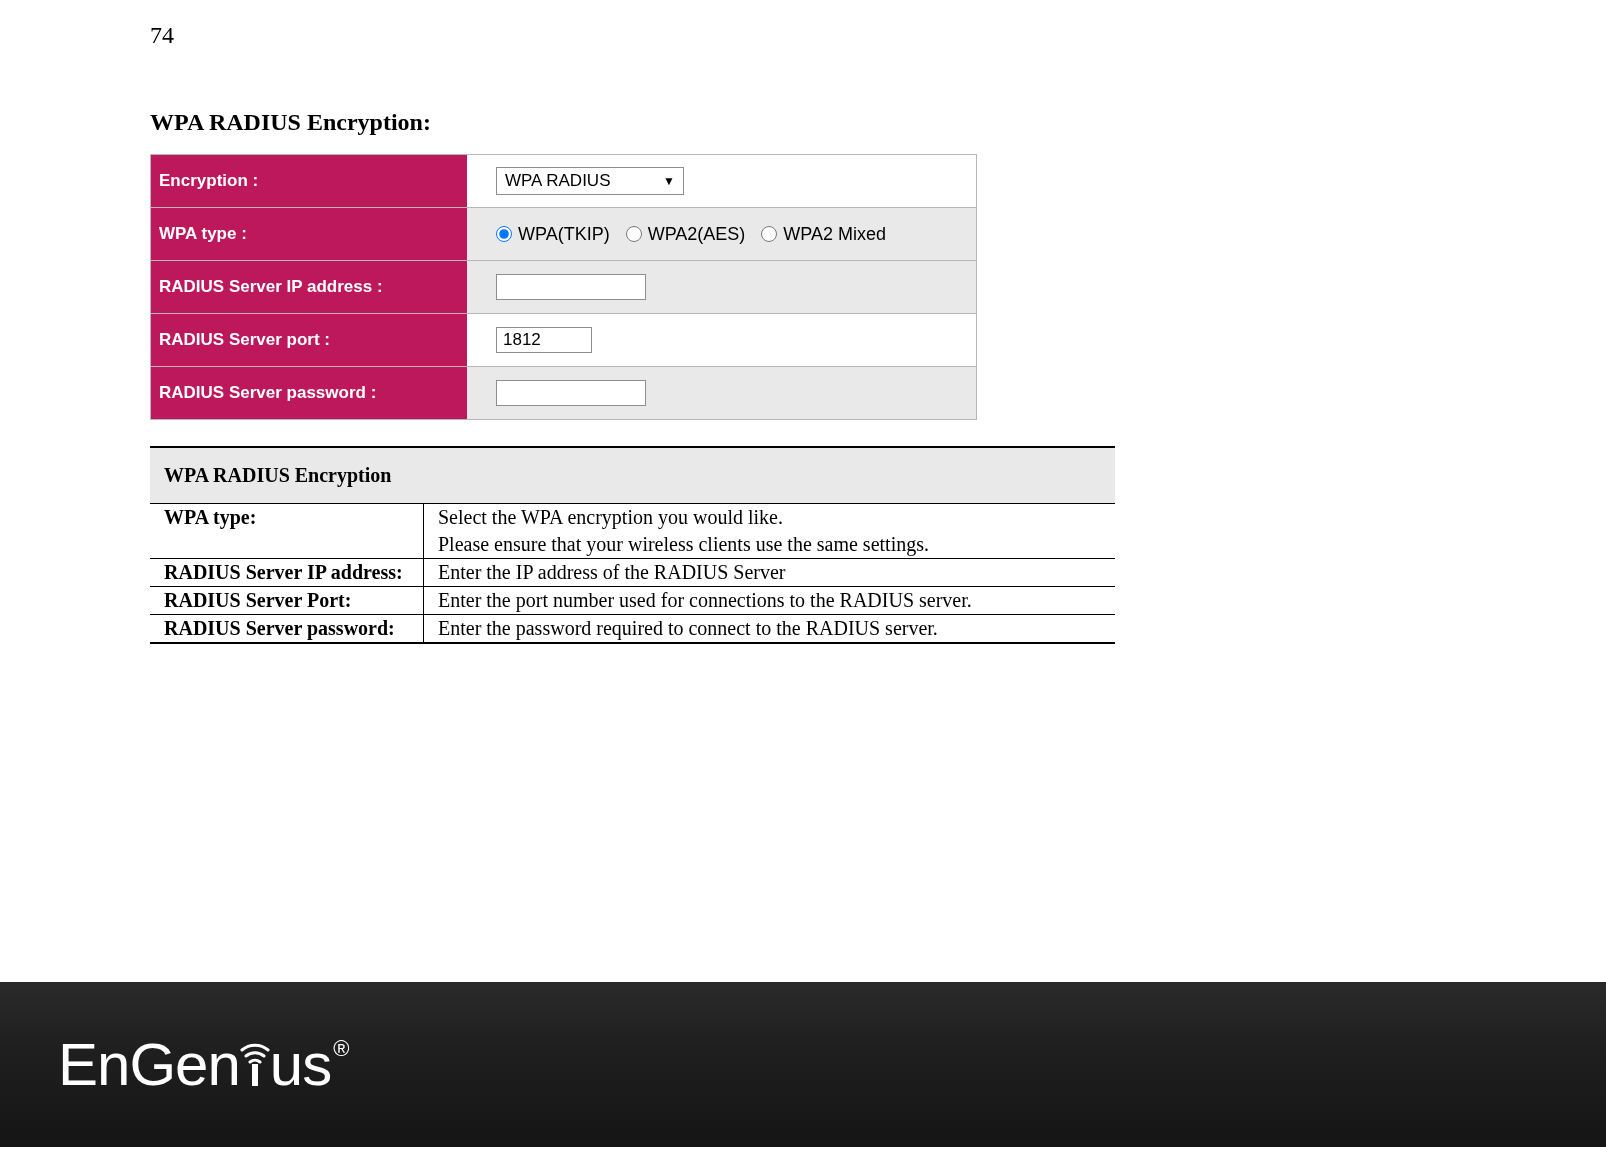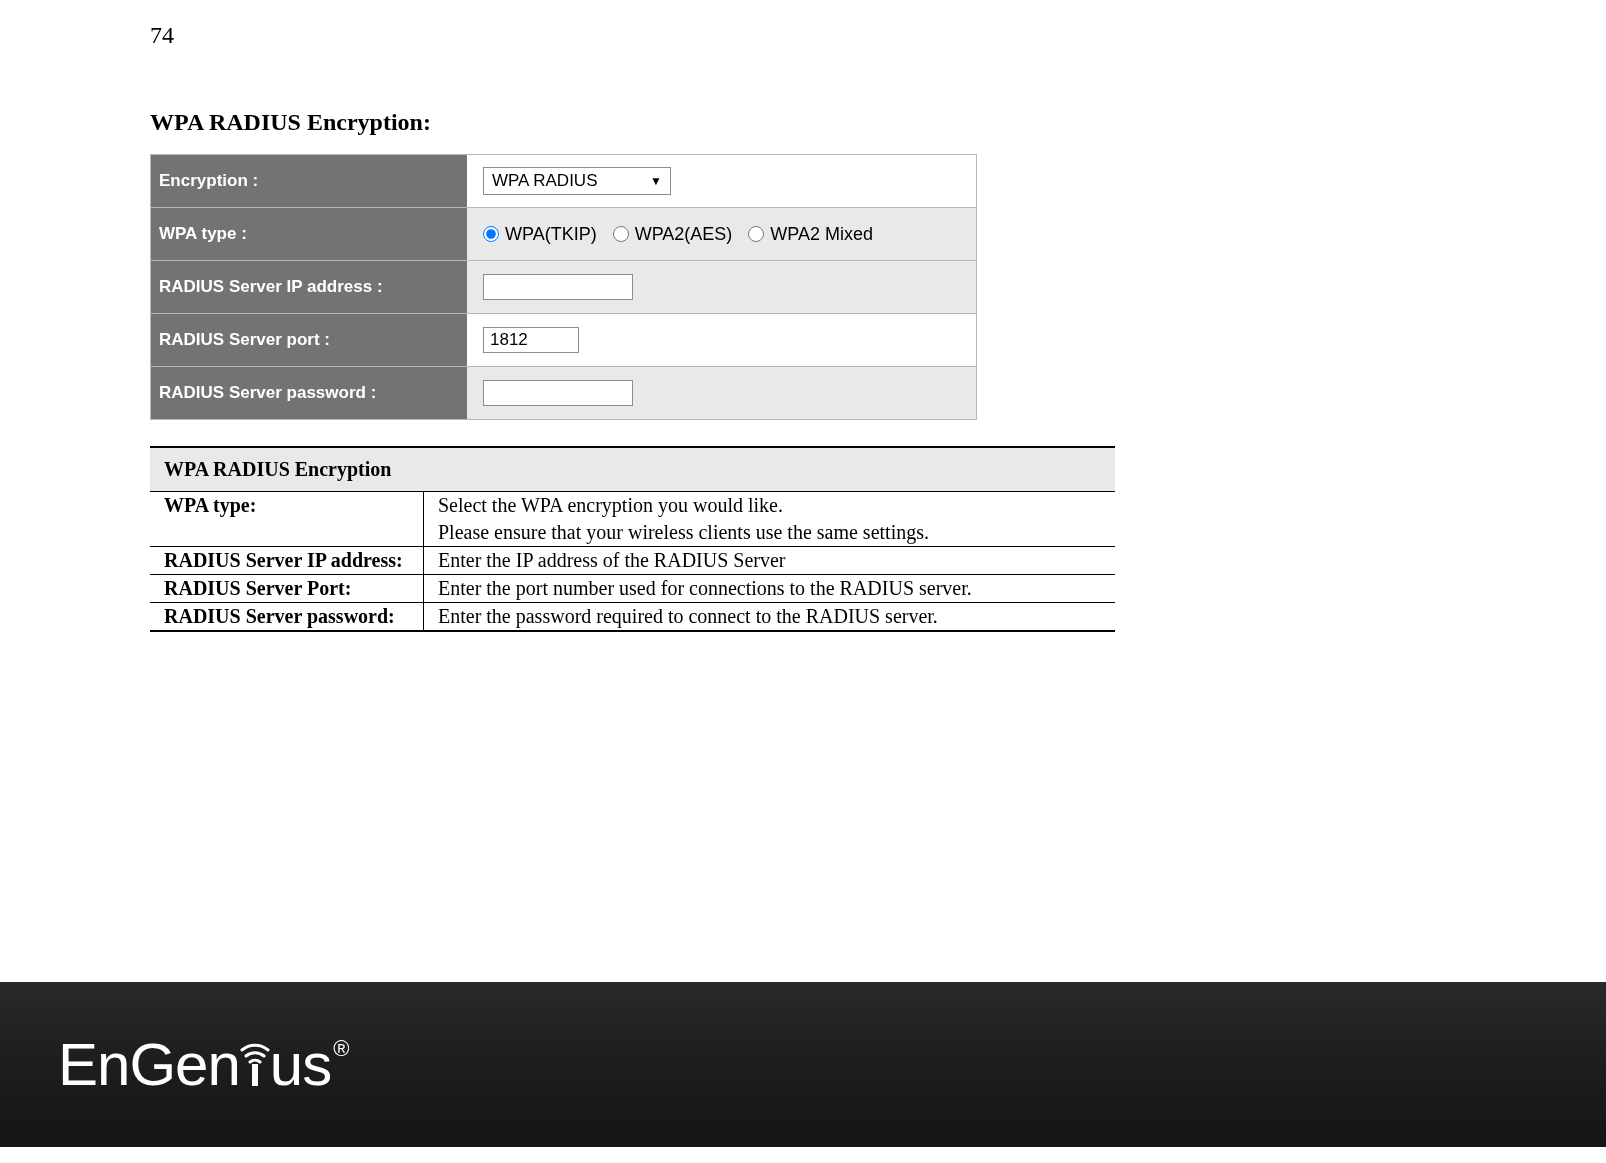--- a/index.html
+++ b/index.html
@@ -35,35 +35,35 @@
     width: 827px;
     font-family: Verdana, Geneva, Tahoma, Arial, sans-serif;
     font-size: 17px;
     margin-bottom: 26px;
   }
   .settings-table td {
     padding: 0;
     vertical-align: middle;
   }
   .settings-table td.label-cell {
-    background: #737373;
+    background: #be185d;
     color: #fff;
     font-weight: bold;
     font-family: Verdana, Geneva, Tahoma, sans-serif;
     font-size: 17px;
     padding: 16px 8px;
     width: 300px;
     border: 1px solid #b7b7b7;
     border-right: none;
   }
   .settings-table td.value-cell {
     background: #e9e9ea;
     border: 1px solid #b7b7b7;
     border-left: none;
-    padding: 6px 8px 6px 16px;
+    padding: 6px 8px 6px 29px;
     color: #000;
     font-family: Arial, Helvetica, sans-serif;
   }
   .settings-table td.value-cell.white {
     background: #ffffff;
   }
   .select-wrap {
     display: inline-flex;
     align-items: center;
     background: #fff;
@@ -110,21 +110,21 @@
   .desc-table {
     border-collapse: collapse;
     width: 965px;
     font-family: "Times New Roman", Times, serif;
     font-size: 20px;
   }
   .desc-table th.header-row {
     background: #e9e9e9;
     text-align: left;
     font-weight: bold;
-    padding: 10px 14px;
+    padding: 16px 14px;
     border-top: 2.5px solid #000;
     border-bottom: 1.5px solid #000;
   }
   .desc-table td {
     border-bottom: 1.5px solid #000;
     padding: 0 14px;
     vertical-align: top;
     line-height: 1.35;
   }
   .desc-table td.col-label {

